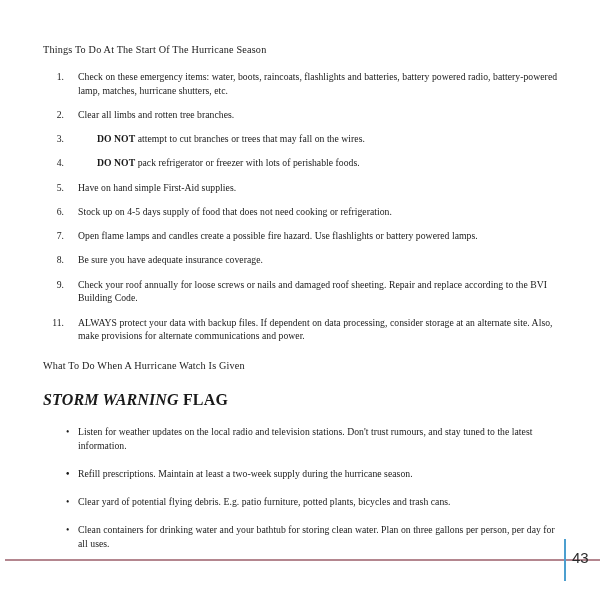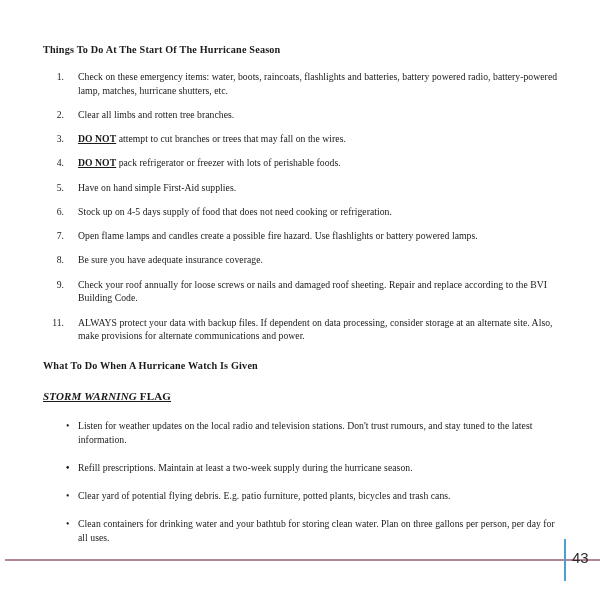--- a/index.html
+++ b/index.html
@@ -26,33 +26,32 @@
 
   .content {
     position: absolute;
     left: 43px;
     top: 44px;
     width: 517px;
   }
 
   .section-heading {
     font-size: 10.2px;
-    font-weight: bold;
+    font-weight: normal;
     letter-spacing: 0.18px;
     margin: 0;
     line-height: 1.25;
   }
 
   .flag-heading {
-    font-size: 11px;
+    font-size: 16px;
     font-weight: bold;
     margin: 0;
     line-height: 1.25;
     letter-spacing: 0.15px;
-    text-decoration: underline;
   }
   .flag-heading .it {
     font-style: italic;
   }
 
   .spacer-after-heading { height: 13px; }
   .spacer-before-heading2 { height: 17px; }
   .spacer-heading2-to-flag { height: 17px; }
   .spacer-flag-to-list { height: 15px; }
 
@@ -97,21 +96,21 @@
   ul.bulleted > li .bullet {
     position: absolute;
     left: 23px;
     top: 0;
     font-size: 9.7px;
     line-height: 1.45;
   }
 
   .strong-underline {
     font-weight: bold;
-    text-decoration: underline;
+    margin-left: 19px;
   }
 
   
   .footer-rule {
     position: absolute;
     left: 5px;
     top: 559px;
     width: 595px;
     height: 2px;
     background: #b4868f;

